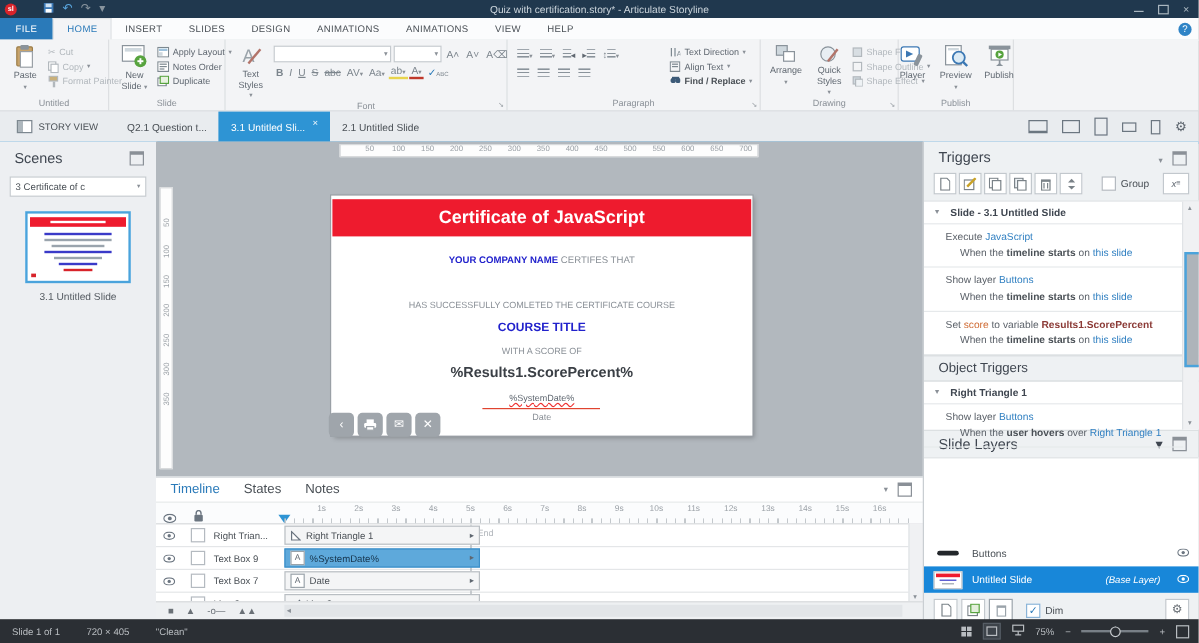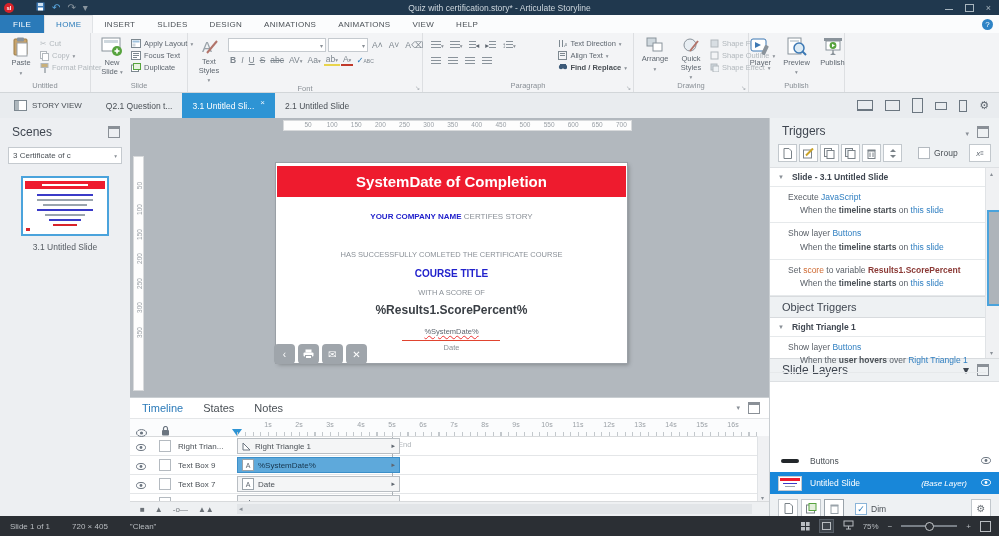--- a/index.html
+++ b/index.html
@@ -280,21 +280,21 @@
               <span>Apply Layout</span>
               <span class="arw">▾</span>
             </div>
           <div class="minirow">
               <svg width="10" height="9">
                 <rect x="0.5" y="0.5" width="9" height="8" fill="#fff" stroke="#7d8890"></rect>
                 <rect x="2" y="2" width="6" height="1" fill="#7d8890"></rect>
                 <rect x="2" y="4" width="6" height="1" fill="#7d8890"></rect>
                 <rect x="2" y="6" width="4" height="1" fill="#7d8890"></rect>
               </svg>
-              <span>Focus Text</span>
+              <span>Notes Order</span>
             </div>
           <div class="minirow">
               <svg width="10" height="9">
                 <rect x="0.5" y="2" width="7" height="6.5" fill="#fff" stroke="#7d8890"></rect>
                 <rect x="2.5" y="0.5" width="7" height="6" fill="#e8f2e0" stroke="#57a33e"></rect>
               </svg>
               <span>Duplicate</span>
             </div>
         </div>
       </div>
@@ -554,23 +554,23 @@
             <span style="top:49.0px">100</span>
             <span style="top:73.5px">150</span>
             <span style="top:98.0px">200</span>
             <span style="top:122.5px">250</span>
             <span style="top:147.0px">300</span>
             <span style="top:171.5px">350</span>
           </div>
 
         <div class="slide">
           <div class="cert-banner">
-              <span>SystemDate of Completion</span>
-            </div>
-          <div class="c-line c-company"><b>YOUR COMPANY NAME</b><i> CERTIFES STORY</i></div>
+              <span>Certificate of JavaScript</span>
+            </div>
+          <div class="c-line c-company"><b>YOUR COMPANY NAME</b><i> CERTIFES THAT</i></div>
           <div class="c-line c-completed">HAS SUCCESSFULLY COMLETED THE CERTIFICATE COURSE</div>
           <div class="c-line c-course">COURSE TITLE</div>
           <div class="c-line c-score-label">WITH A SCORE OF</div>
           <div class="c-line c-score">%Results1.ScorePercent%</div>
           <div class="c-line c-date"><span>%SystemDate%</span></div>
           <div class="c-dateline"></div>
           <div class="c-line c-datelabel">Date</div>
         </div>
 
         <div class="nav-buttons">

